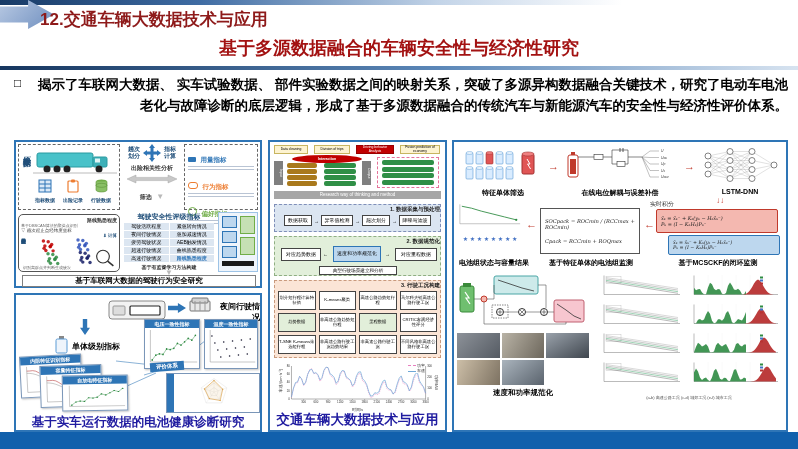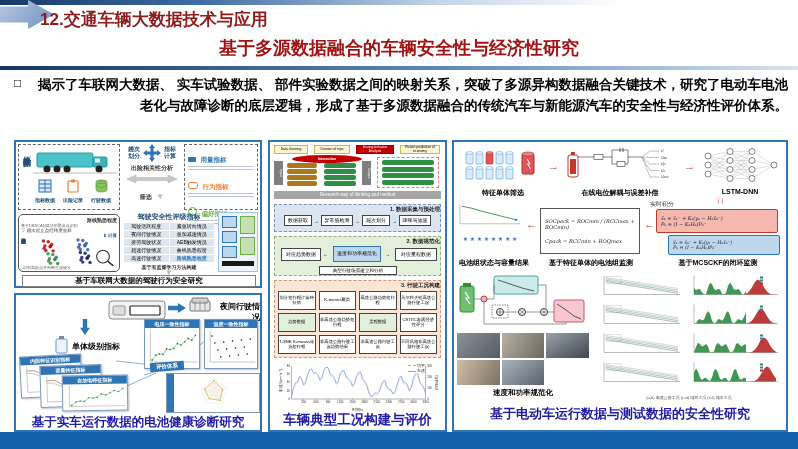--- a/index.html
+++ b/index.html
@@ -452,21 +452,21 @@
           <text x="13.5" y="5" font-size="2.8" fill="#333" text-anchor="end">80</text>
           <text x="146.5" y="38" font-size="2.8" fill="#333">0</text>
           <text x="146.5" y="27" font-size="2.8" fill="#333">100</text>
           <text x="146.5" y="16" font-size="2.8" fill="#333">200</text>
           <text x="146.5" y="5" font-size="2.8" fill="#333">300</text>
           <polyline points="15,35.35 16.96969696969697,26.55 18.939393939393938,21.6 20.90909090909091,20.775000000000002 22.87878787878788,14.45 24.848484848484848,17.2 26.81818181818182,23.799999999999997 28.78787878787879,20.775000000000002 30.757575757575758,12.25 32.72727272727273,7.574999999999999 34.696969696969695,6.75 36.66666666666667,11.7 38.63636363636364,11.149999999999999 40.60606060606061,13.350000000000001 42.57575757575758,19.4 44.54545454545455,16.925 46.515151515151516,8.95 48.484848484848484,5.375 50.45454545454545,5.650000000000002 52.42424242424242,13.075 54.39393939393939,15 56.36363636363637,16.925 58.333333333333336,22.7 60.303030303030305,20.5 62.27272727272727,12.8 64.24242424242425,9.334999999999997 66.21212121212122,9.719999999999999 68.18181818181819,16.21 70.15151515151516,17.2 72.12121212121212,19.125 74.0909090909091,24.9 76.06060606060606,22.975 78.03030303030303,15.55 80,11.7 81.96969696969697,11.7 83.93939393939394,18.849999999999998 85.9090909090909,20.5 87.87878787878788,23.799999999999997 89.84848484848484,30.95 91.81818181818181,35.625 93.78787878787878,34.8 95.75757575757575,31.775 97.72727272727273,32.6 99.6969696969697,32.05 101.66666666666667,26 103.63636363636364,21.05 105.60606060606061,19.95 107.57575757575758,26.825 109.54545454545455,28.2 111.51515151515152,28.2 113.48484848484848,32.05 115.45454545454545,30.95 117.42424242424242,24.35 119.39393939393939,18.025000000000002 121.36363636363636,15.55 123.33333333333333,21.6 125.3030303030303,22.15 127.27272727272727,23.799999999999997 129.24242424242425,29.3 131.21212121212122,26.825 133.1818181818182,18.849999999999998 135.15151515151516,13.900000000000002 137.12121212121212,12.8 139.0909090909091,20.775000000000002 141.06060606060606,23.25 143.03030303030303,25.725 145,32.05 " fill="none" stroke="#e87fc0" stroke-width="0.55" stroke-dasharray="1.2,0.8"></polyline>
           <polyline points="15,34.9375 16.96969696969697,25.98625 18.939393939393938,20.5 20.90909090909091,19.881249999999998 22.87878787878788,14.3125 24.848484848484848,16.91125 26.81818181818182,22.975 28.78787878787879,20.087500000000002 30.757575757575758,12.25 32.72727272727273,8.042499999999997 34.696969696969695,7.300000000000001 36.66666666666667,11.425 38.63636363636364,10.599999999999998 40.60606060606061,12.580000000000002 42.57575757575758,18.025000000000002 44.54545454545455,15.55 46.515151515151516,8.125 48.484848484848484,5.154999999999998 50.45454545454545,5.650000000000002 52.42424242424242,11.837500000000002 54.39393939393939,13.075 56.36363636363637,15.467499999999998 58.333333333333336,21.325000000000003 60.303030303030305,18.849999999999998 62.27272727272727,11.425 64.24242424242425,8.455000000000002 66.21212121212122,8.95 68.18181818181819,15.1375 70.15151515151516,16.375 72.12121212121212,18.354999999999997 74.0909090909091,23.799999999999997 76.06060606060606,21.325000000000003 78.03030303030303,13.900000000000002 80,10.104999999999997 81.96969696969697,9.775000000000002 83.93939393939394,16.787499999999998 85.9090909090909,18.849999999999998 87.87878787878788,22.479999999999997 89.84848484848484,29.575 91.81818181818181,34.1125 93.78787878787878,33.7 95.75757575757575,30.73 97.72727272727273,31.225 99.6969696969697,29.9875 101.66666666666667,23.799999999999997 103.63636363636364,19.18 105.60606060606061,18.025000000000002 107.57575757575758,25.0375 109.54545454545455,27.1 111.51515151515152,27.8425 113.48484848484848,32.05 115.45454545454545,29.575 117.42424242424242,22.15 119.39393939393939,16.292499999999997 121.36363636363636,13.900000000000002 123.33333333333333,19.675 125.3030303030303,20.5 127.27272727272727,22.8925 129.24242424242425,28.75 131.21212121212122,25.0375 133.1818181818182,16.375 135.15151515151516,11.754999999999999 137.12121212121212,10.599999999999998 139.0909090909091,18.849999999999998 141.06060606060606,22.15 143.03030303030303,24.955 145,31.225 " fill="none" stroke="#6fa8d6" stroke-width="0.7"></polyline>
         </svg>
     </div>
 
-    <div class="abs cap-blue" style="left:0;top:269px;width:175px;font-size:13.5px;">车辆典型工况构建与评价</div>
+    <div class="abs cap-blue" style="left:0;top:269px;width:175px;font-size:13.5px;">交通车辆大数据技术与应用</div>
   </div>
 
   <div class="panel" style="left:452px;top:140px;width:336px;height:292px;">
 
     <svg id="cells-svg" class="abs" style="left:6px;top:4px;" width="86" height="40" viewBox="0 0 86 40">
         <rect x="6" y="7" width="7" height="11" rx="1" fill="#d9ecff" stroke="#5b9bd5" stroke-width="0.6"></rect>
         <ellipse cx="9.5" cy="7" rx="3.5" ry="1.4" fill="#eef7ff" stroke="#5b9bd5" stroke-width="0.5"></ellipse>
         <rect x="16" y="7" width="7" height="11" rx="1" fill="#d9ecff" stroke="#5b9bd5" stroke-width="0.6"></rect>
         <ellipse cx="19.5" cy="7" rx="3.5" ry="1.4" fill="#eef7ff" stroke="#5b9bd5" stroke-width="0.5"></ellipse>
         <rect x="26" y="7" width="7" height="11" rx="1" fill="#e05555" stroke="#a03030" stroke-width="0.6"></rect>
@@ -719,18 +719,17 @@
             <path d="M6 21 L6 11.931672494689847 L8 8.067526834722004 L10 11.04743663722757 L12 17.004389530520054 L14 19.448286701609312 L16 17.798477068191414 L18 17.03604713499924 L20 19.456175852592104 L22 20.7 L24 16.93718554136001 L26 10.371002232312197 L28 8.205301580925228 L30 12.61401233038527 L32 18.151219304017044 L34 19.25386081348565 L36 17.304808186359708 L38 17.435688881447174 L40 20.174976210251362 L42 20.395075009003612 L44 15.197307863384308 L46 9.141777644801879 L48 8.840767051820812 L50 14.257679494113125 L52 18.949701609317536 L54 18.82693524053576 L56 16.983942732804636 L58 18.05122348467945 L58 21 Z" fill="#2e8b42" opacity="0.9"></path>
             <path d="M48 21 L48 20.999999932554758 L50 20.9999992565392 L52 20.999993016426426 L54 20.99994410020242 L56 20.999618709802256 L58 20.99778377459652 L60 20.989022963716792 L62 20.95366926887645 L64 20.833365051926364 L66 20.48928817898101 L68 19.666175738109203 L70 18.03151951374578 L72 15.370333517229007 L74 11.9020401043105 L76 8.47094682883092 L78 6.297019900398672 L80 6.297019900398672 L82 8.47094682883092 L84 11.9020401043105 L86 15.370333517229007 L88 18.03151951374578 L88 21 Z" fill="#b83232" opacity="0.95"></path>
             <rect x="72" y="3" width="3" height="2" fill="#2e8b42"></rect>
             <rect x="72" y="6" width="3" height="2" fill="#4472c4"></rect>
             <rect x="72" y="9" width="3" height="2" fill="#b83232"></rect>
           </svg>
         </div>
       </div>
     <div class="abs" style="left:140px;top:253px;width:190px;text-align:center;font-size:4px;color:#555;">(a-b) 高速公路工况 (c-d) 城郊工况 (e-f) 城市工况</div>
 
-    <div class="abs cap-blue" style="left:0;top:263px;width:332px;font-size:13px;">基于电动车运行数据与测试数据的安全性研究</div>
   </div>
 
   <div class="abs" style="left:0;top:432px;width:798px;height:17px;background:#1160ac;"></div>
 
 </div>
 
 </body></html>

